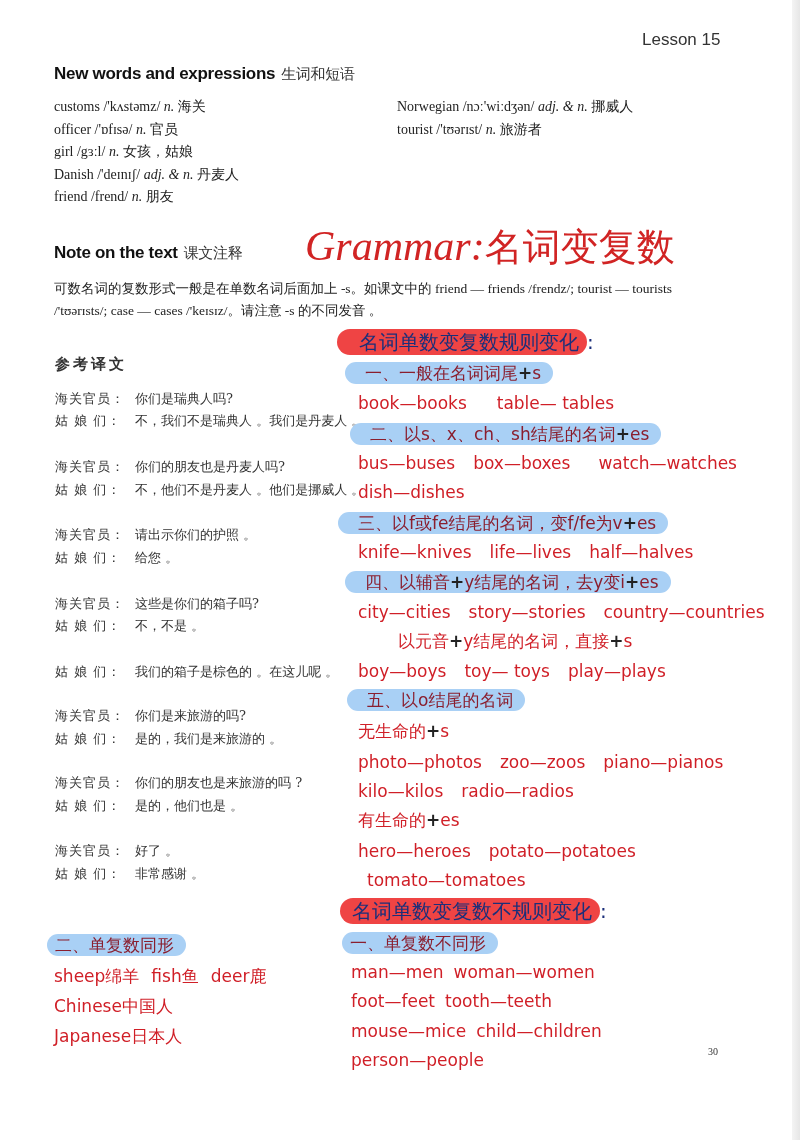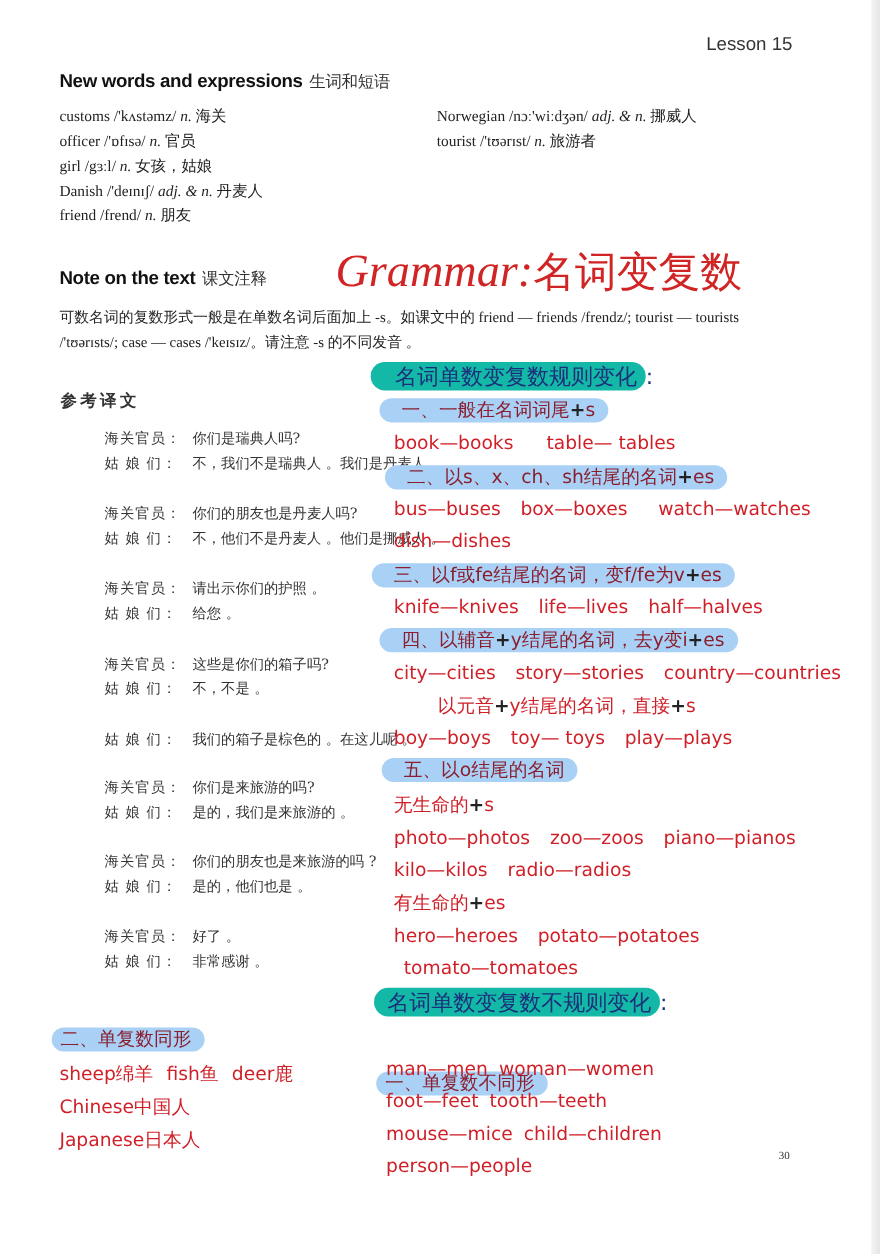--- a/index.html
+++ b/index.html
@@ -27,29 +27,29 @@
     margin-left: 6px; color: #333;
   }
   .vocab { font-family: "Liberation Serif", serif; font-size: 14px; color: #222; line-height: 22.5px; }
   .vocab .pos { font-style: italic; }
   .note-para {
     top: 278px; left: 54px; width: 650px;
     font-family: "Liberation Serif", serif; font-size: 13.5px; line-height: 22px; color: #222;
     white-space: normal;
   }
   .ref-title { top: 355px; left: 55px; font-size: 15px; font-weight: bold; letter-spacing: 3px; color: #333; }
-  .dlg { font-family: "DejaVu Serif", serif; font-size: 13px; color: #333; margin-left: 40px; }
+  .dlg { font-family: "DejaVu Serif", serif; font-size: 13px; color: #333; }
   .dlg .spk { display: inline-block; width: 80px; letter-spacing: 1px; }
   .grammar-title {
     top: 222px; left: 305px; font-family: "Liberation Serif", serif; font-style: italic;
     font-size: 42px; color: #d12424;
   }
   .grammar-title .cn { font-style: normal; font-family: "DejaVu Sans", sans-serif; font-size: 38px; }
   .hl-green {
-    display: inline-block; background: #14b8a6; border-radius: 14px;
+    display: inline-block; background: #ef4444; border-radius: 14px;
     padding: 0 8px 0 22px; color: #1b2f7a;
     font-family: "DejaVu Sans", sans-serif; font-size: 20px; line-height: 26px;
   }
   .hl-blue {
     display: inline-block; background: #a9d0f5; border-radius: 12px;
     padding: 0 12px 0 20px; color: #8a1e2e;
     font-family: "DejaVu Sans", sans-serif; font-size: 17px; line-height: 22px;
   }
   .plus { color: #222; font-weight: bold; }
   .ex {
@@ -171,21 +171,21 @@
 <div class="abs ex" style="top:841px;left:358px;">
   <span>hero—heroes</span><span>potato—potatoes</span>
 </div>
 <div class="abs ex" style="top:870px;left:367px;">
   <span>tomato—tomatoes</span>
 </div>
 
 <div class="abs" style="top:898px;left:340px;">
   <span class="hl-green" style="padding-left:12px;"><span>名词单数变复数不规则变化</span></span><span class="hl-green colon" style="background:none;padding:0;">:</span>
 </div>
-<div class="abs" style="top:932px;left:342px;margin-top:42px;">
+<div class="abs" style="top:932px;left:342px;">
   <span class="hl-blue" style="padding-left:8px;"><span>一、单复数不同形</span></span>
 </div>
 <div class="abs ex" style="top:962px;left:351px;">
   <span>man—men</span><span style="margin-left:-8px;">woman—women</span>
 </div>
 <div class="abs ex" style="top:991px;left:351px;">
   <span>foot—feet</span><span style="margin-left:-8px;">tooth—teeth</span>
 </div>
 <div class="abs ex" style="top:1021px;left:351px;">
   <span>mouse—mice</span><span style="margin-left:-8px;">child—children</span>

